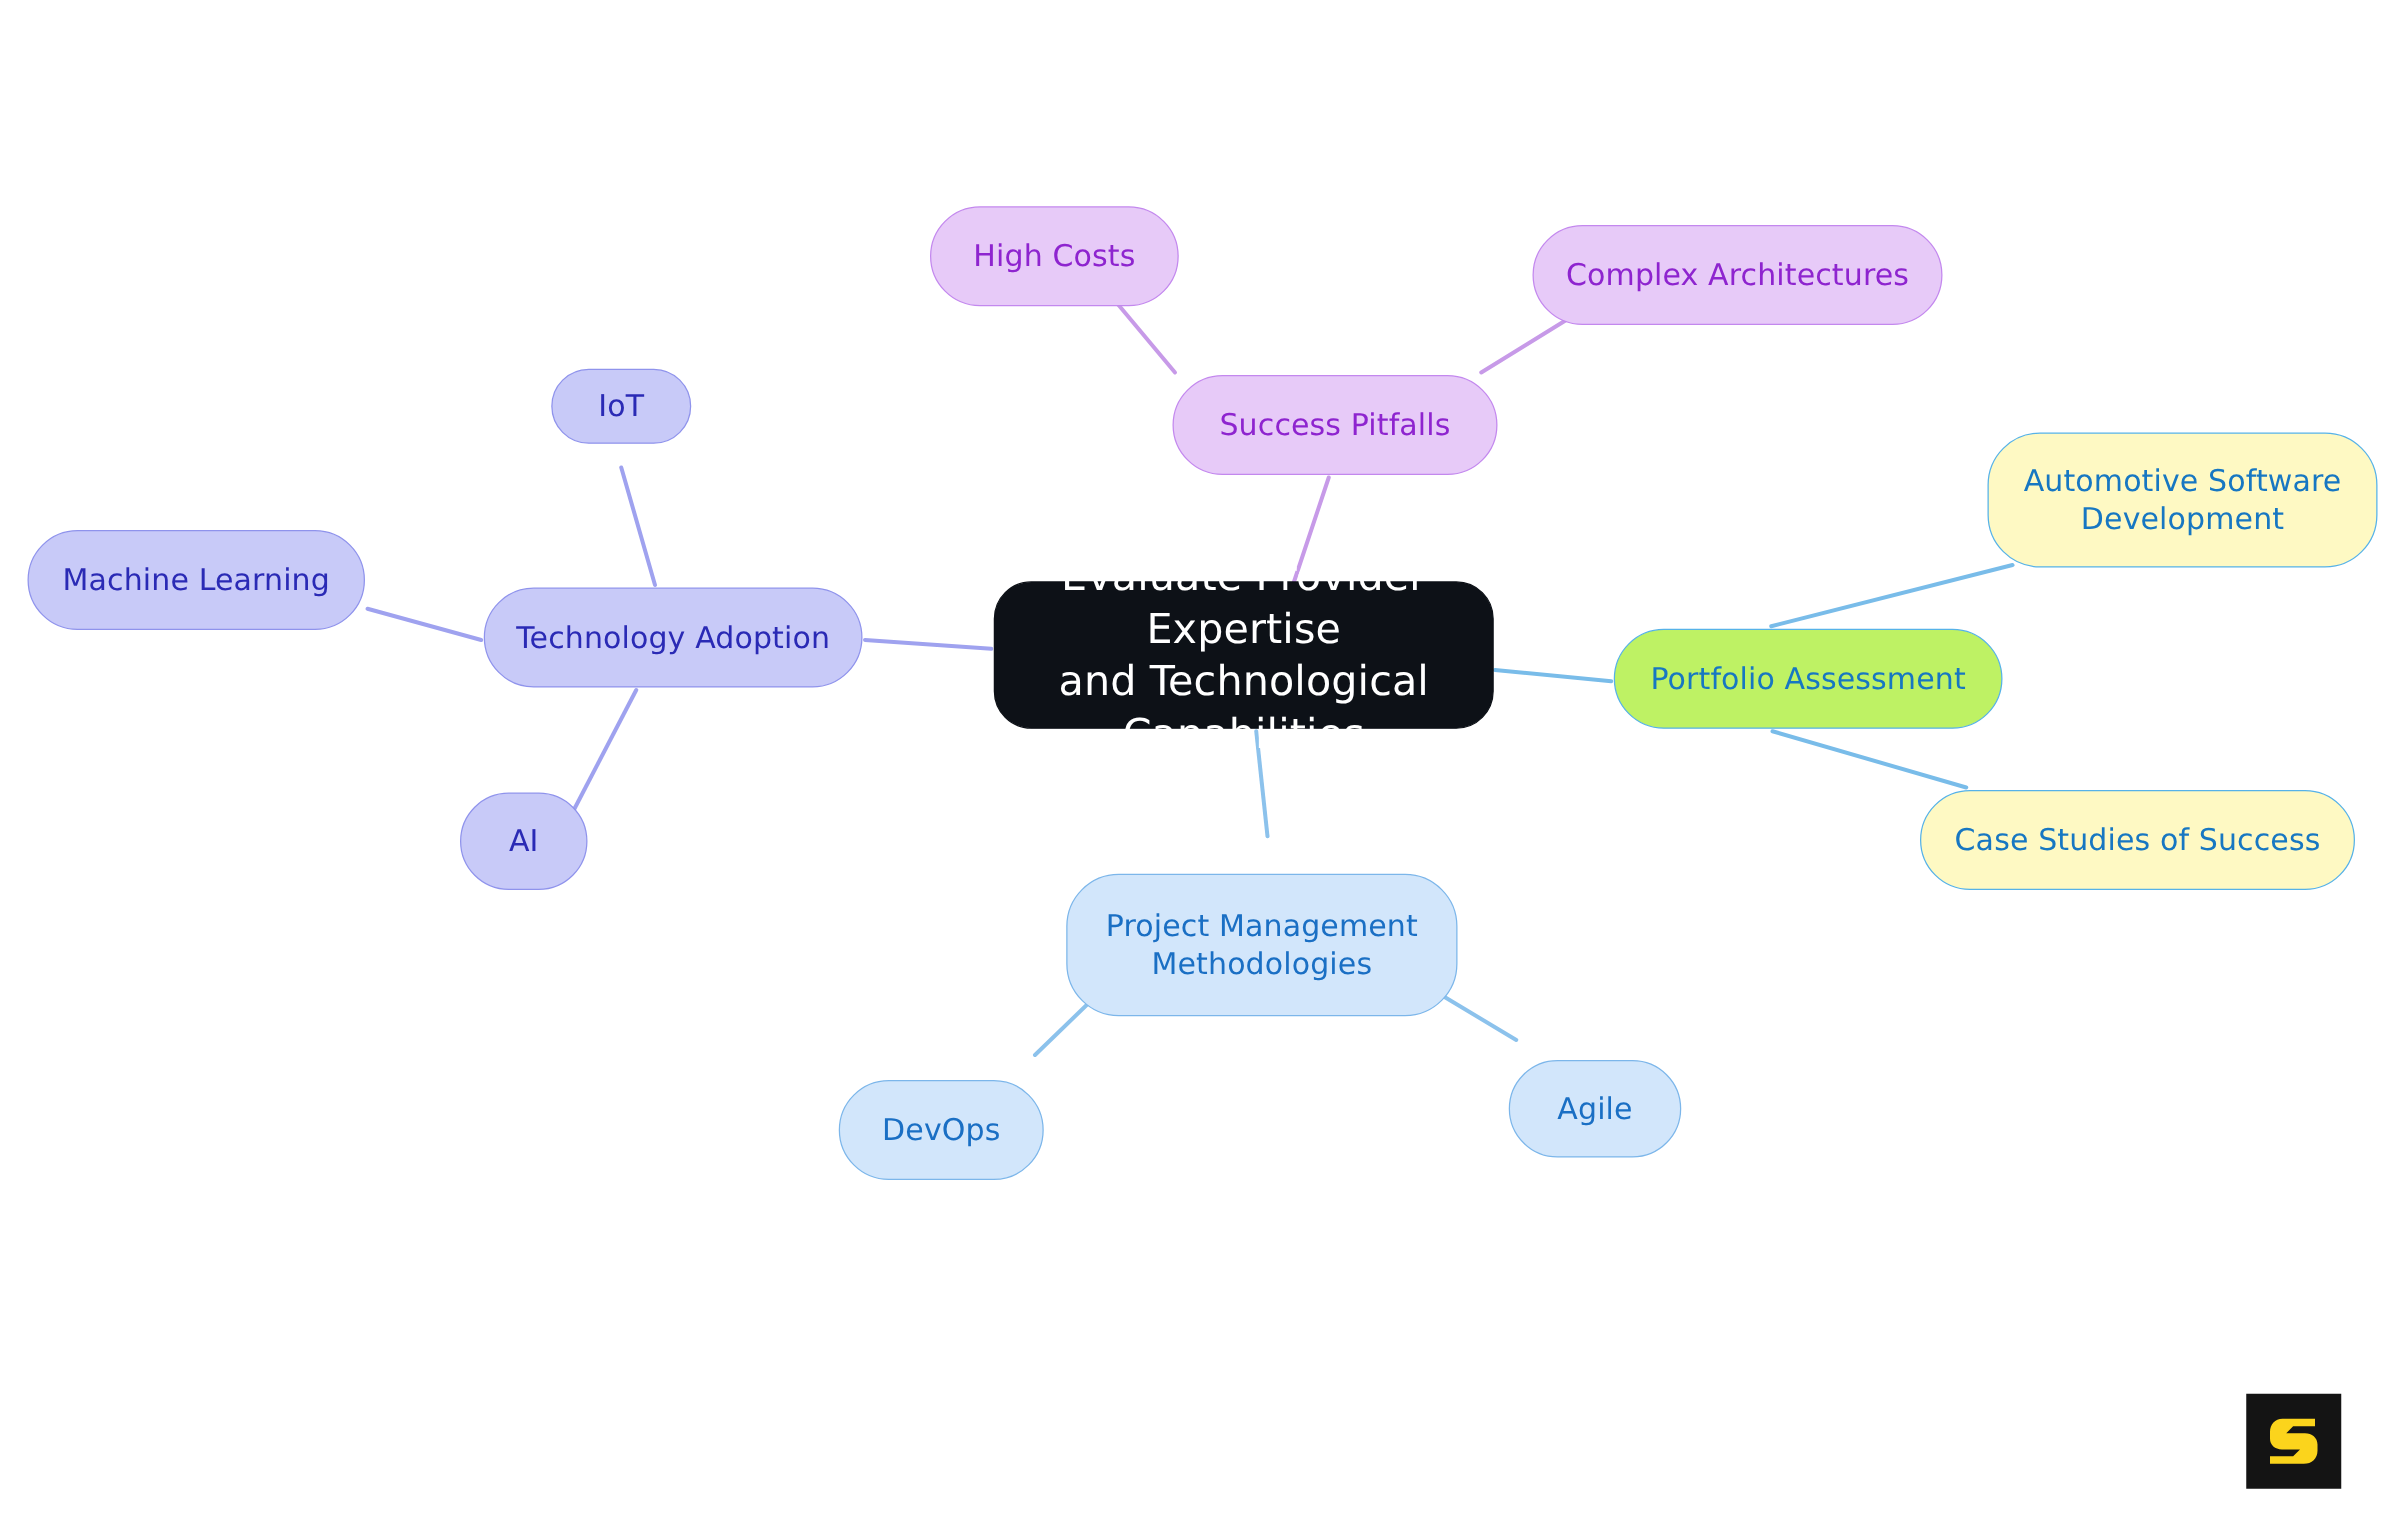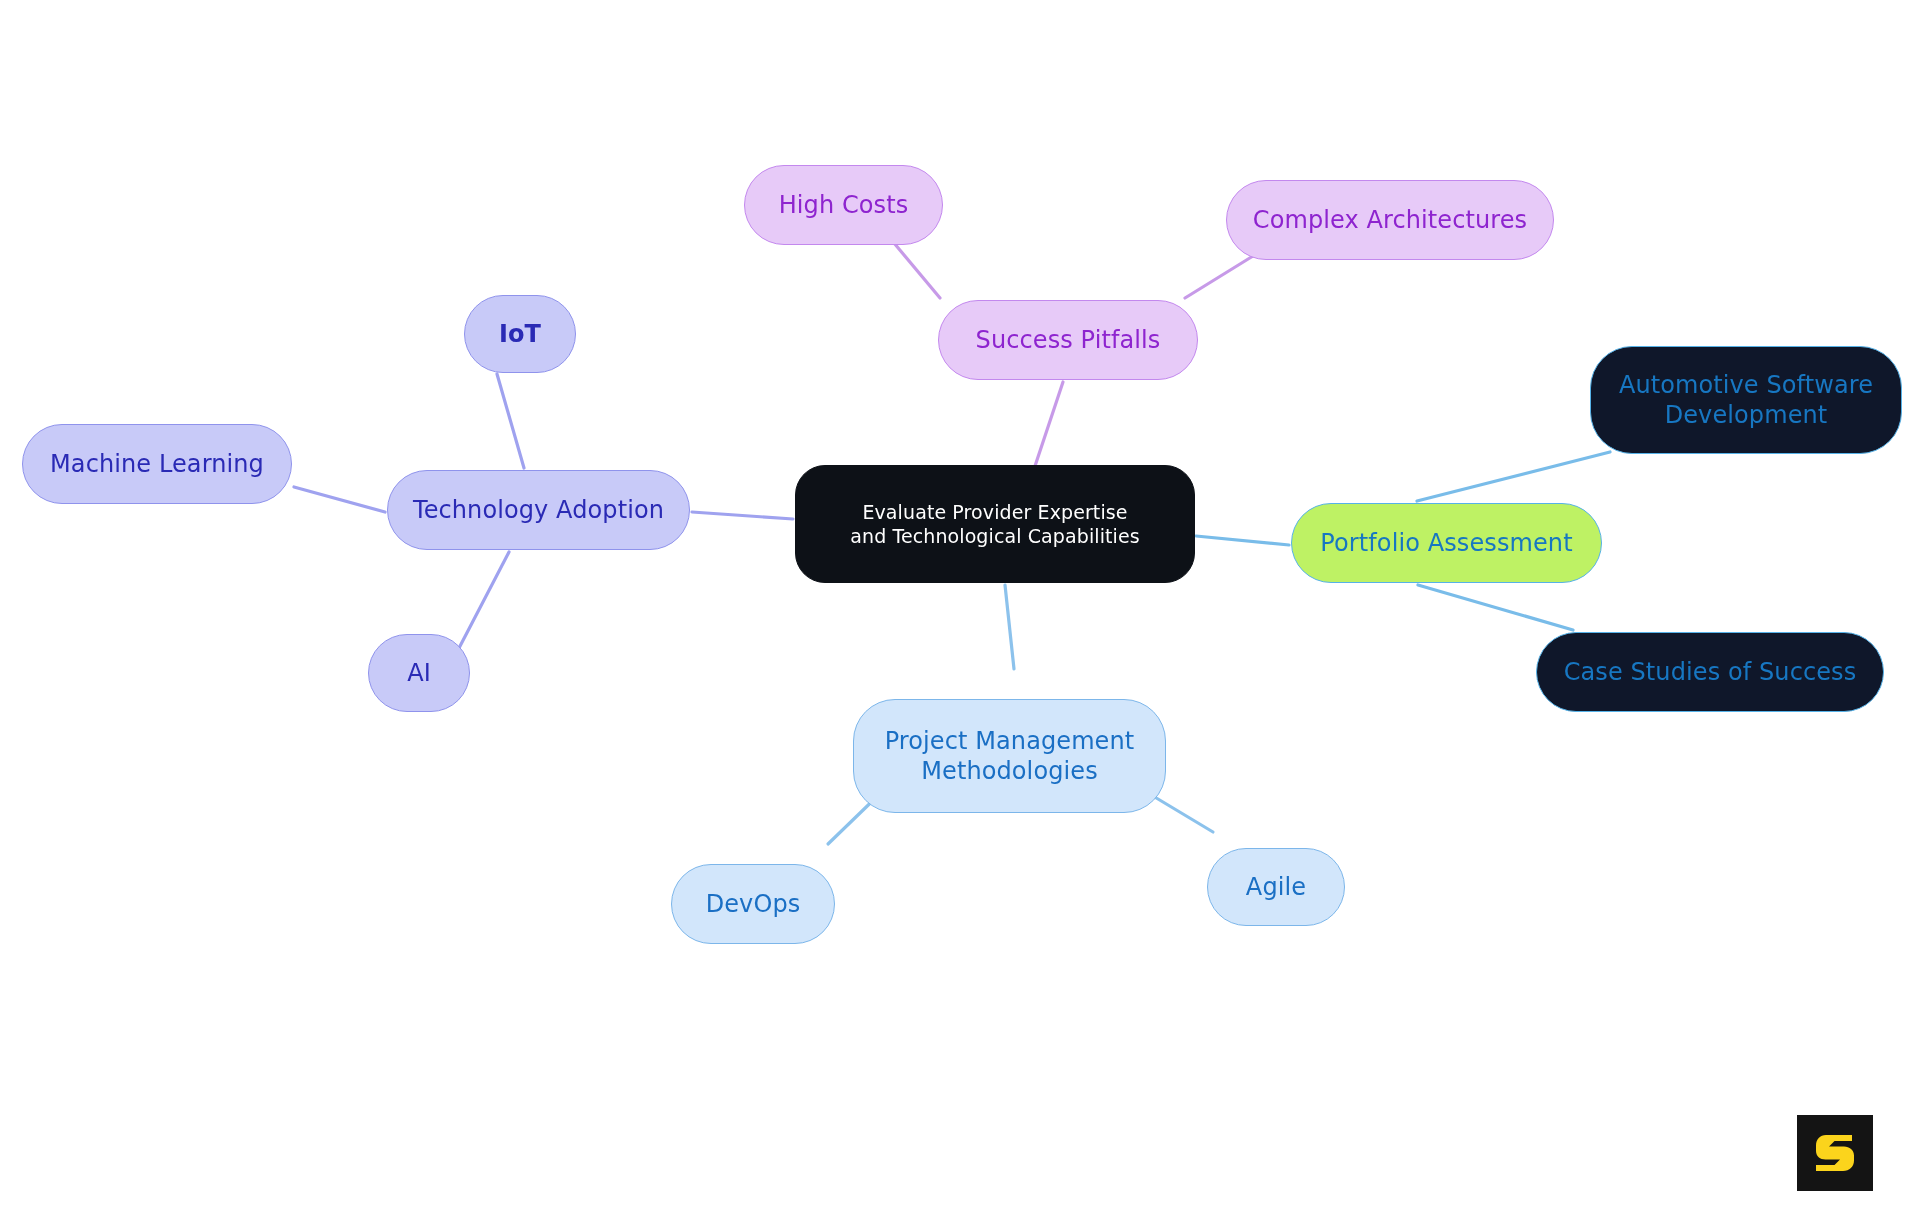--- a/index.html
+++ b/index.html
@@ -34,38 +34,38 @@
     border-width: 1.6px;
     line-height: 1.27;
     white-space: pre-line;
     letter-spacing: 0.1px;
   }
   .node-root {
     background: #0d1117;
     border-color: #0d1117;
     color: #ffffff;
     border-radius: 30px;
-    font-size: 19px;
+    font-size: 33px;
   }
   .node-purple {
     background: #c8caf8;
     border-color: #8f93ec;
     color: #2a2ab5;
     border-radius: 42px;
     font-size: 24px;
   }
   .node-violet {
     background: #e7caf8;
     border-color: #c388ee;
     color: #8e24cf;
     border-radius: 42px;
     font-size: 24px;
   }
   .node-blue {
-    background: #0f172a;
+    background: #fef9c3;
     border-color: #56b2e8;
     color: #1777c2;
     border-radius: 42px;
     font-size: 24px;
   }
   .node-blue-light {
     background: #d2e6fb;
     border-color: #7cb6ea;
     color: #1a6fc4;
     border-radius: 42px;
@@ -103,21 +103,21 @@
       <line x1="1417" y1="501" x2="1610" y2="452" stroke="#79bce9" stroke-width="3.2" stroke-linecap="round"></line>
       <line x1="1418" y1="585" x2="1573" y2="630" stroke="#79bce9" stroke-width="3.2" stroke-linecap="round"></line>
       <line x1="890" y1="784" x2="828" y2="844" stroke="#8cc2ec" stroke-width="3.2" stroke-linecap="round"></line>
       <line x1="1133" y1="784" x2="1213" y2="832" stroke="#8cc2ec" stroke-width="3.2" stroke-linecap="round"></line>
     </svg>
 
   <div id="node-layer">
       <div class="node node-root" style="left: 795px; top: 465px; width: 400px; height: 118px; background: rgb(13, 17, 23); color: rgb(255, 255, 255);"><span>Evaluate Provider Expertise
 and Technological Capabilities</span></div>
       <div class="node node-purple" style="left: 387px; top: 470px; width: 303px; height: 80px; background: rgb(200, 202, 248); border-color: rgb(143, 147, 236); color: rgb(42, 42, 181);"><span>Technology Adoption</span></div>
-      <div class="node node-purple" style="left: 464px; top: 295px; width: 112px; height: 78px; font-weight: bold;"><span>IoT</span></div>
+      <div class="node node-purple" style="left: 441px; top: 295px; width: 112px; height: 60px;"><span>IoT</span></div>
       <div class="node node-purple" style="left: 22px; top: 424px; width: 270px; height: 80px;"><span>Machine Learning</span></div>
       <div class="node node-purple" style="left: 368px; top: 634px; width: 102px; height: 78px;"><span>AI</span></div>
       <div class="node node-violet" style="left: 938px; top: 300px; width: 260px; height: 80px; background: rgb(231, 202, 248); border-color: rgb(195, 136, 238); color: rgb(142, 36, 207);"><span>Success Pitfalls</span></div>
       <div class="node node-violet" style="left: 744px; top: 165px; width: 199px; height: 80px;"><span>High Costs</span></div>
       <div class="node node-violet" style="left: 1226px; top: 180px; width: 328px; height: 80px;"><span>Complex Architectures</span></div>
       <div class="node node-blue" style="left: 1291px; top: 503px; width: 311px; height: 80px; background: #bef264; border-color: rgb(86, 178, 232); color: rgb(23, 119, 194);"><span>Portfolio Assessment</span></div>
       <div class="node node-blue" style="left: 1590px; top: 346px; width: 312px; height: 108px;"><span>Automotive Software
 Development</span></div>
       <div class="node node-blue" style="left: 1536px; top: 632px; width: 348px; height: 80px;"><span>Case Studies of Success</span></div>
       <div class="node node-blue-light" style="left: 853px; top: 671px; width: 313px; height: 114px; background: rgb(210, 230, 251); border-color: rgb(124, 182, 234); color: rgb(26, 111, 196);"><span>Project Management

